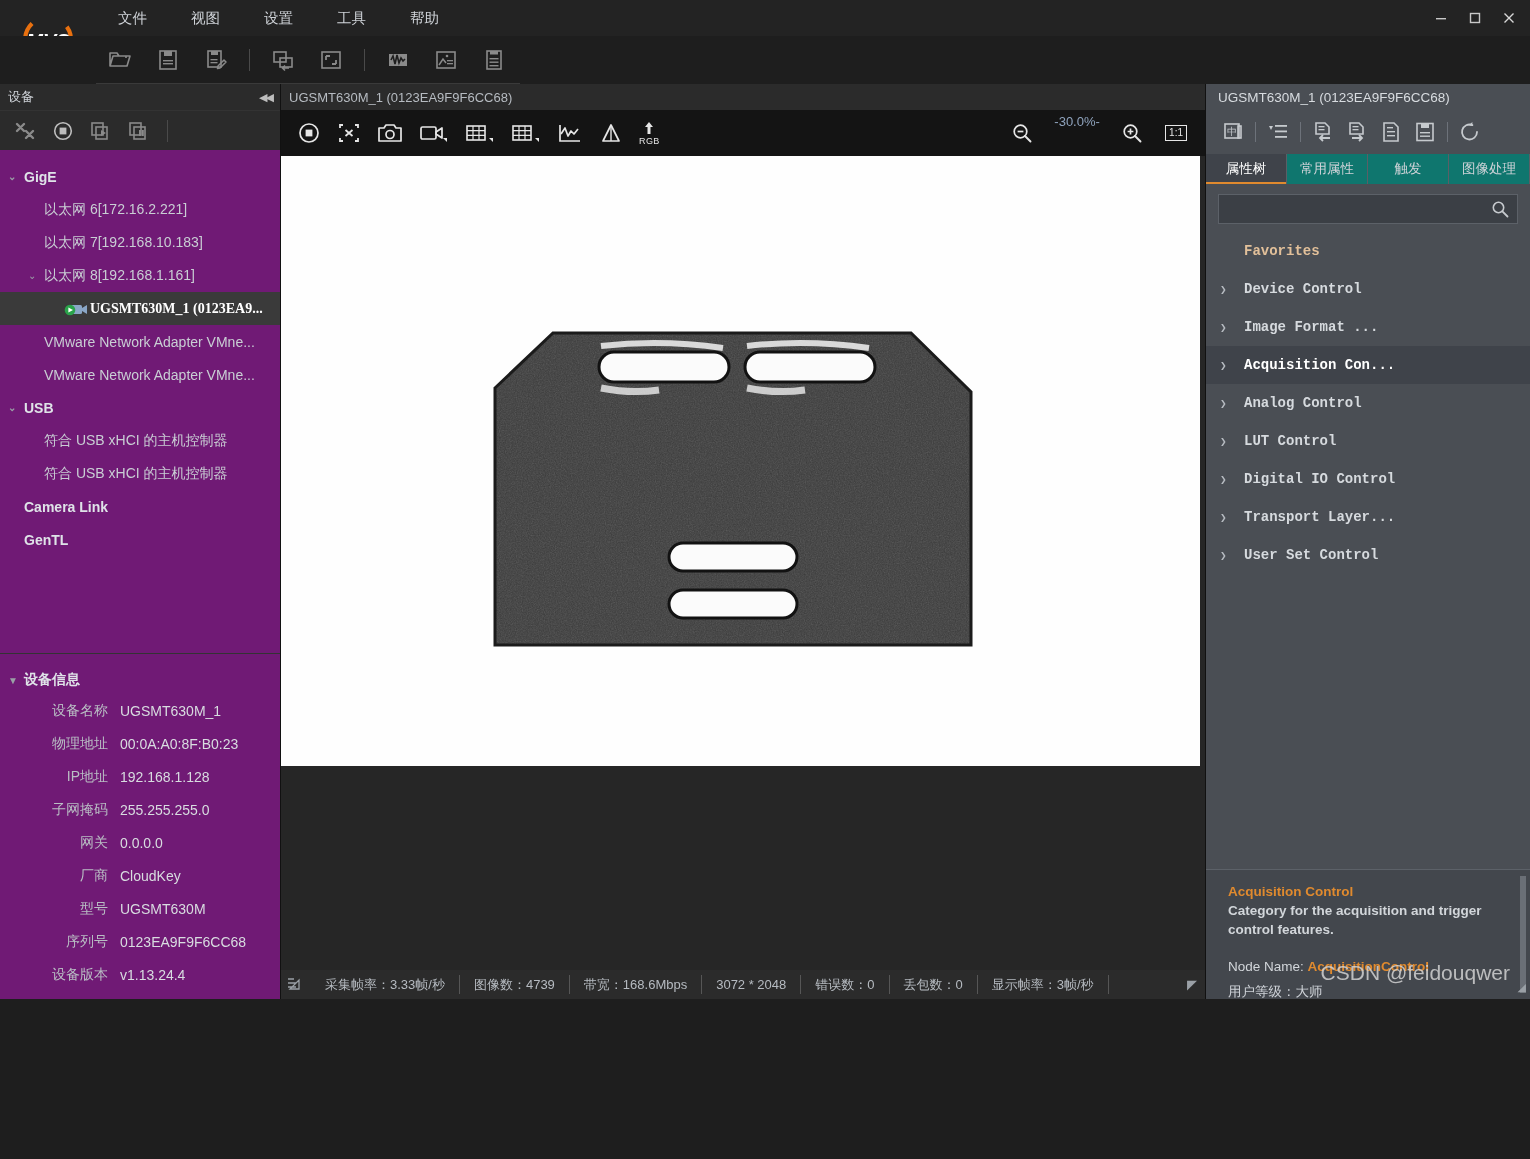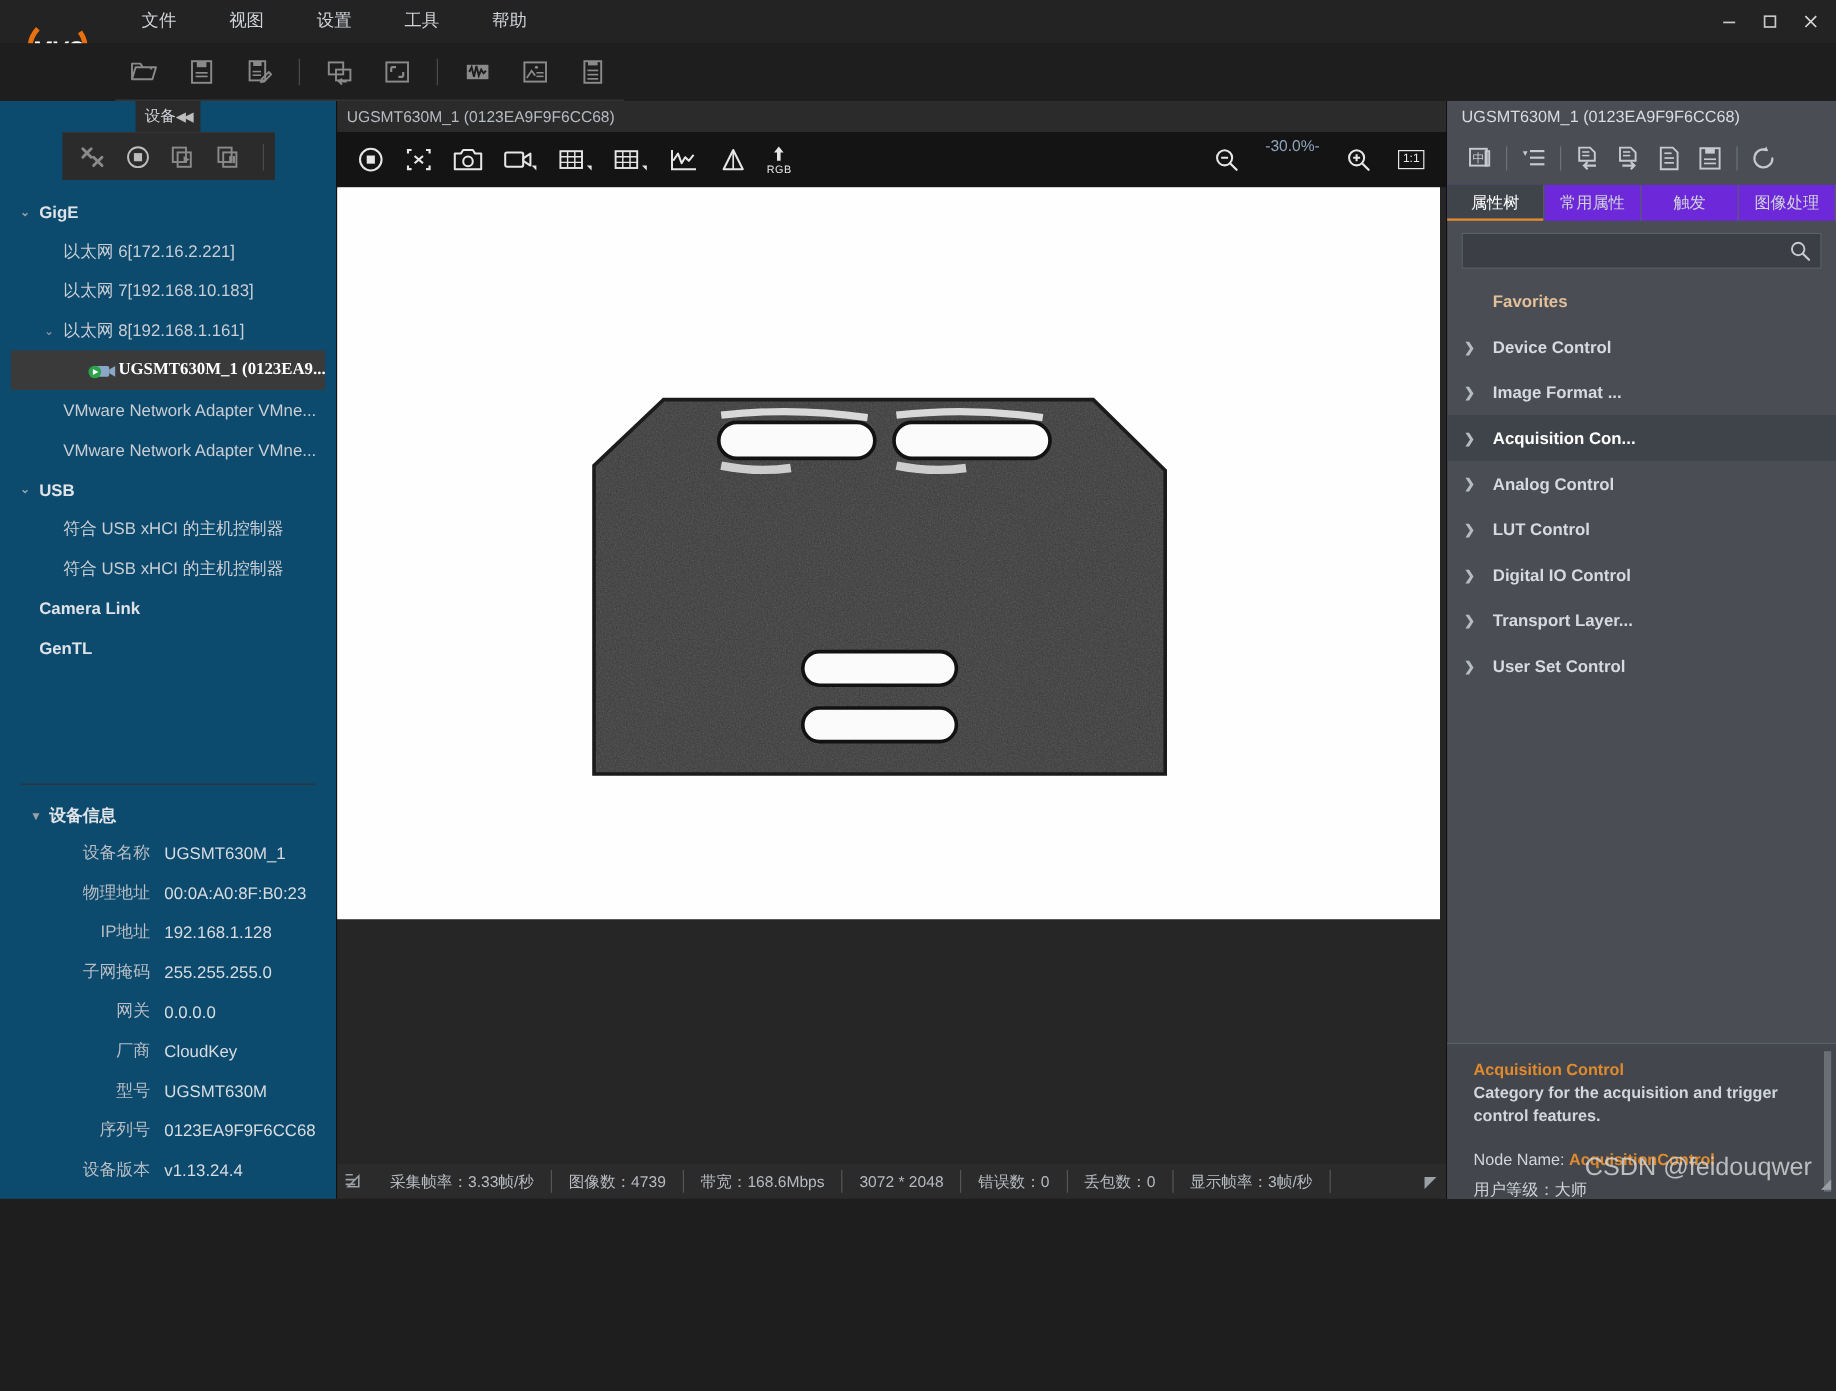--- a/index.html
+++ b/index.html
@@ -34,22 +34,22 @@
     flex: 0 0 48px; padding-left: 96px; position: relative;
   }
   .tb-sep { width: 1px; height: 22px; background: #4a4a4a; margin: 0 9px; }
   .tb-btn { width: 48px; height: 40px; display: flex; align-items: center; justify-content: center; }
   .toolbar-underline { position:absolute; left:96px; bottom:0; width: 424px; height:1px; background:#3a3a3a;}
 
   
   .body { flex: 1; display: flex; min-height: 0; }
 
   
-  .leftpanel { width: 281px; background: #0c4a6e; display: flex; flex-direction: column;
-               border-right: 1px solid #111; flex: 0 0 281px; align-items: center; }
+  .leftpanel { width: 281px; background: #701a75; display: flex; flex-direction: column;
+               border-right: 1px solid #111; flex: 0 0 281px; }
   .lp-header { height: 26px; background: #2b2b2b; display: flex; align-items: center;
                padding: 0 8px; font-size: 13px; color: #cfd3d8; justify-content: space-between;}
   .lp-collapse { color: #bdbdbd; font-size: 11px; letter-spacing: -2px; }
   .lp-toolbar { height: 40px; background: #2b2b2b; display: flex; align-items: center; padding-left: 6px;
                 border-top: 1px solid #333; }
   .lp-tb-btn { width: 38px; height: 34px; display: flex; align-items: center; justify-content: center; }
   .lp-tree { flex: 1; overflow: hidden; padding-top: 10px; }
   .tnode { display: flex; align-items: center; height: 33px; font-size: 14px; color: #c9ced4; }
   .tnode.lvl0 { padding-left: 8px; font-weight: bold; color: #dfe3e8; }
   .tnode.lvl1 { padding-left: 28px; }
@@ -84,33 +84,33 @@
   .sb-resize { position: absolute; right: 8px; color: #9aa0a6; font-size: 13px; }
 
   
   .rightpanel { width: 325px; flex: 0 0 325px; background: #4a4e54; display: flex; flex-direction: column;
                 border-left: 1px solid #111; }
   .rp-title { height: 26px; background: #4a4e54; display: flex; align-items: center; padding-left: 12px;
               font-size: 13.5px; color: #d8dce0; }
   .rp-toolbar { height: 44px; background: #4a4e54; display: flex; align-items: center; padding-left: 10px; }
   .rp-tb-btn { width: 34px; height: 34px; display: flex; align-items: center; justify-content: center; }
   .rp-sep { width: 1px; height: 20px; background: #6d727a; margin: 0 5px; }
-  .rp-tabs { height: 30px; display: flex; background: #6d28d9; }
+  .rp-tabs { height: 30px; display: flex; background: #0f766e; }
   .rp-tab { flex: 1; display: flex; align-items: center; justify-content: center; font-size: 13.5px;
             color: #cfd3d8; border-right: 1px solid #5a5f66; position: relative; }
   .rp-tab.active { background: #3f434a; color: #ffffff; }
   .rp-tab.active:after { content:''; position:absolute; left:0; right:0; bottom:0; height:2px; background:#e08a2e; }
   .rp-search-wrap { padding: 10px 12px 8px 12px; }
   .rp-search { height: 30px; background: #3b3f45; border: 1px solid #5c6views; border: 1px solid #5c6168;
      display: flex; align-items: center; padding: 0 8px; }
   .rp-search input { flex: 1; background: transparent; border: none; outline: none;
      color: #d8dce0; font-size: 13px; font-family: "Liberation Sans", sans-serif; }
   .rp-tree { flex: 1; overflow: hidden; }
   .rnode { height: 38px; display: flex; align-items: center; font-size: 14px; font-weight: bold;
-           color: #d6dade; padding-left: 14px; }
+           color: #d6dade; padding-left: 14px; font-family: Liberation Mono, monospace; }
   .rnode.selected { background: #3f434a; color: #ffffff; }
   .rchev { width: 24px; color: #b6bbc1; font-size: 11px; flex: 0 0 24px; }
   .rchev.blank { visibility: hidden; }
   .rp-desc { height: 130px; background: #43474d; border-top: 1px solid #5c6168; padding: 12px 14px 0 22px;
              position: relative; font-size: 13.5px; line-height: 19px; }
   .desc-title { color: #e08a2e; font-weight: bold; }
   .desc-body { color: #d2d6da; font-weight: bold; }
   .desc-node { color: #d2d6da; margin-top: 18px; }
   .desc-node b { color: #e08a2e; }
   .desc-userlevel { color: #cfd3d8; margin-top: 6px; }

